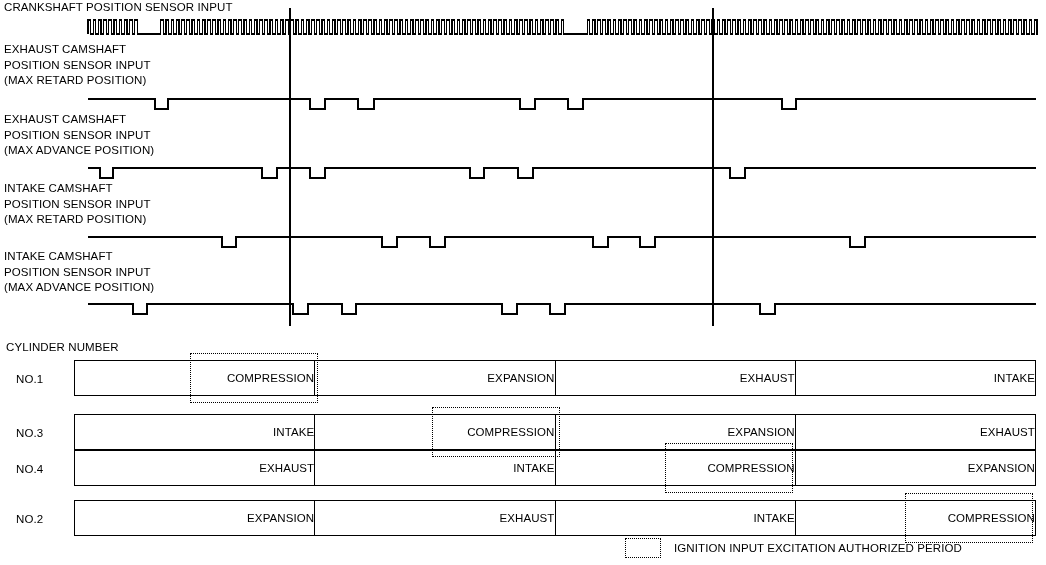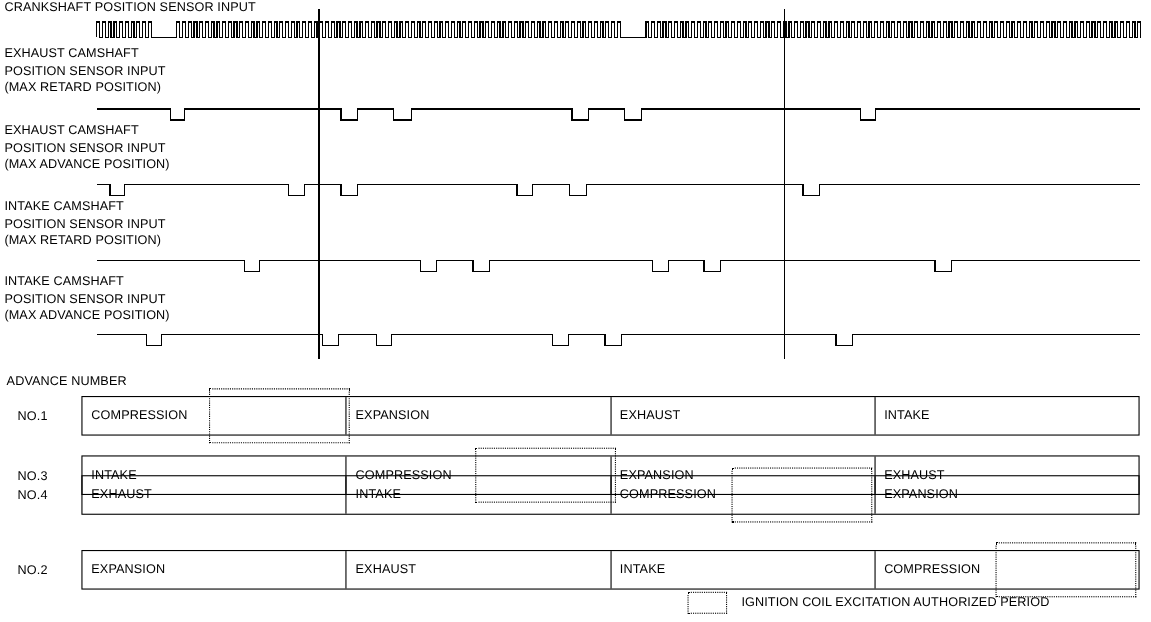--- a/index.html
+++ b/index.html
@@ -89,20 +89,21 @@
     display: flex;
   }
   .cyl-cell {
     flex: 1 1 0;
     border-right: 1px solid #000;
     box-sizing: border-box;
     font-size: 11.5px;
     letter-spacing: 0.1px;
     padding: 11px 0 0 8px;
     white-space: nowrap;
+    text-align: right;
   }
   .cyl-cell:last-child { border-right: none; }
 
   .ignition-box {
     position: absolute;
     border: 1.3px dotted #000;
     box-sizing: border-box;
     pointer-events: none;
     background: transparent;
   }
@@ -158,21 +159,21 @@
 
     <div class="sig-label" id="int-retard-label">INTAKE CAMSHAFT
 POSITION SENSOR INPUT
 (MAX RETARD POSITION)</div>
 
     <div class="sig-label" id="int-advance-label">INTAKE CAMSHAFT
 POSITION SENSOR INPUT
 (MAX ADVANCE POSITION)</div>
   </div>
 
-  <div id="cylinder-heading">ADVANCE NUMBER</div>
+  <div id="cylinder-heading">CYLINDER NUMBER</div>
 
   <div id="cyl-table">
       <div class="cyl-row" style="top: 0px;">
         <div class="cyl-name">NO.1</div>
         <div class="cyl-cells">
           <div class="cyl-cell">COMPRESSION</div>
           <div class="cyl-cell">EXPANSION</div>
           <div class="cyl-cell">EXHAUST</div>
           <div class="cyl-cell">INTAKE</div>
         </div>
@@ -181,21 +182,21 @@
       <div class="cyl-row" style="top: 54px;">
         <div class="cyl-name">NO.3</div>
         <div class="cyl-cells">
           <div class="cyl-cell">INTAKE</div>
           <div class="cyl-cell">COMPRESSION</div>
           <div class="cyl-cell">EXPANSION</div>
           <div class="cyl-cell">EXHAUST</div>
         </div>
         <div class="ignition-box" style="left: 432px; top: -7px; width: 128px; height: 50px;"></div>
       </div>
-      <div class="cyl-row" style="top: 72px;">
+      <div class="cyl-row" style="top: 90px;">
         <div class="cyl-name">NO.4</div>
         <div class="cyl-cells">
           <div class="cyl-cell">EXHAUST</div>
           <div class="cyl-cell">INTAKE</div>
           <div class="cyl-cell">COMPRESSION</div>
           <div class="cyl-cell">EXPANSION</div>
         </div>
         <div class="ignition-box" style="left: 665px; top: -7px; width: 128px; height: 50px;"></div>
       </div>
       <div class="cyl-row" style="top: 140px;">
@@ -205,16 +206,16 @@
           <div class="cyl-cell">EXHAUST</div>
           <div class="cyl-cell">INTAKE</div>
           <div class="cyl-cell">COMPRESSION</div>
         </div>
         <div class="ignition-box" style="left: 905px; top: -7px; width: 128px; height: 50px;"></div>
       </div>
     </div>
 
   <div id="legend">
     <div id="legend-swatch"></div>
-    <div id="legend-text">IGNITION COIL EXCITATION AUTHORIZED PERIOD</div>
+    <div id="legend-text">IGNITION INPUT EXCITATION AUTHORIZED PERIOD</div>
   </div>
 
 </div>
 
 </body></html>

